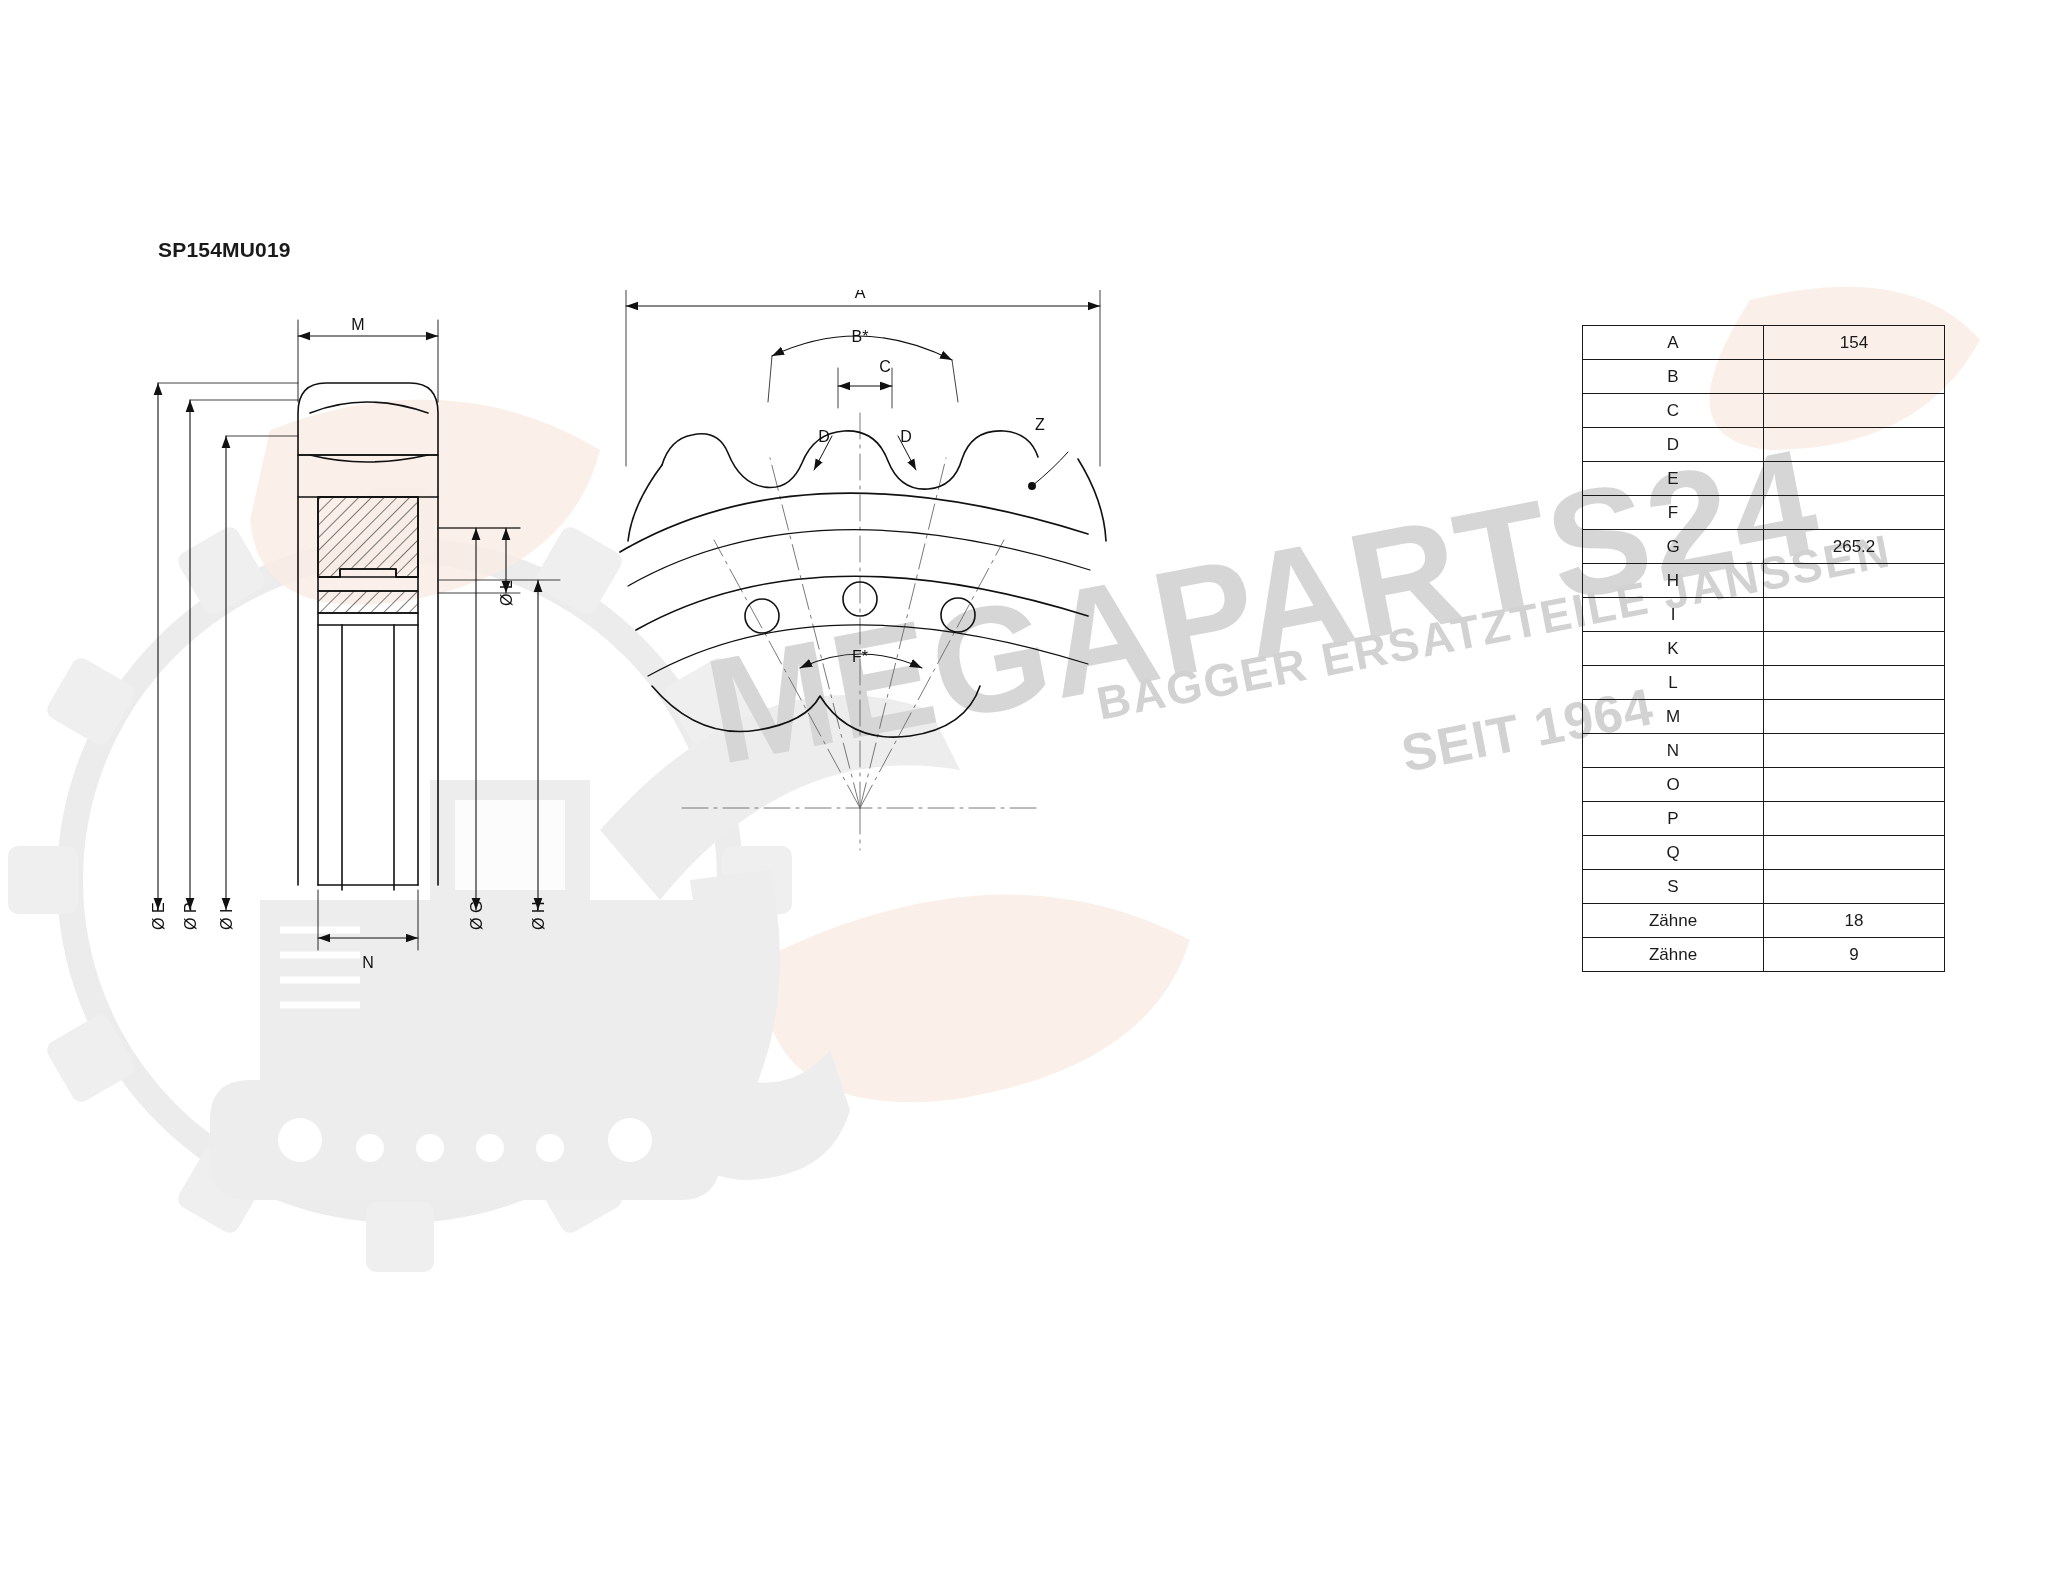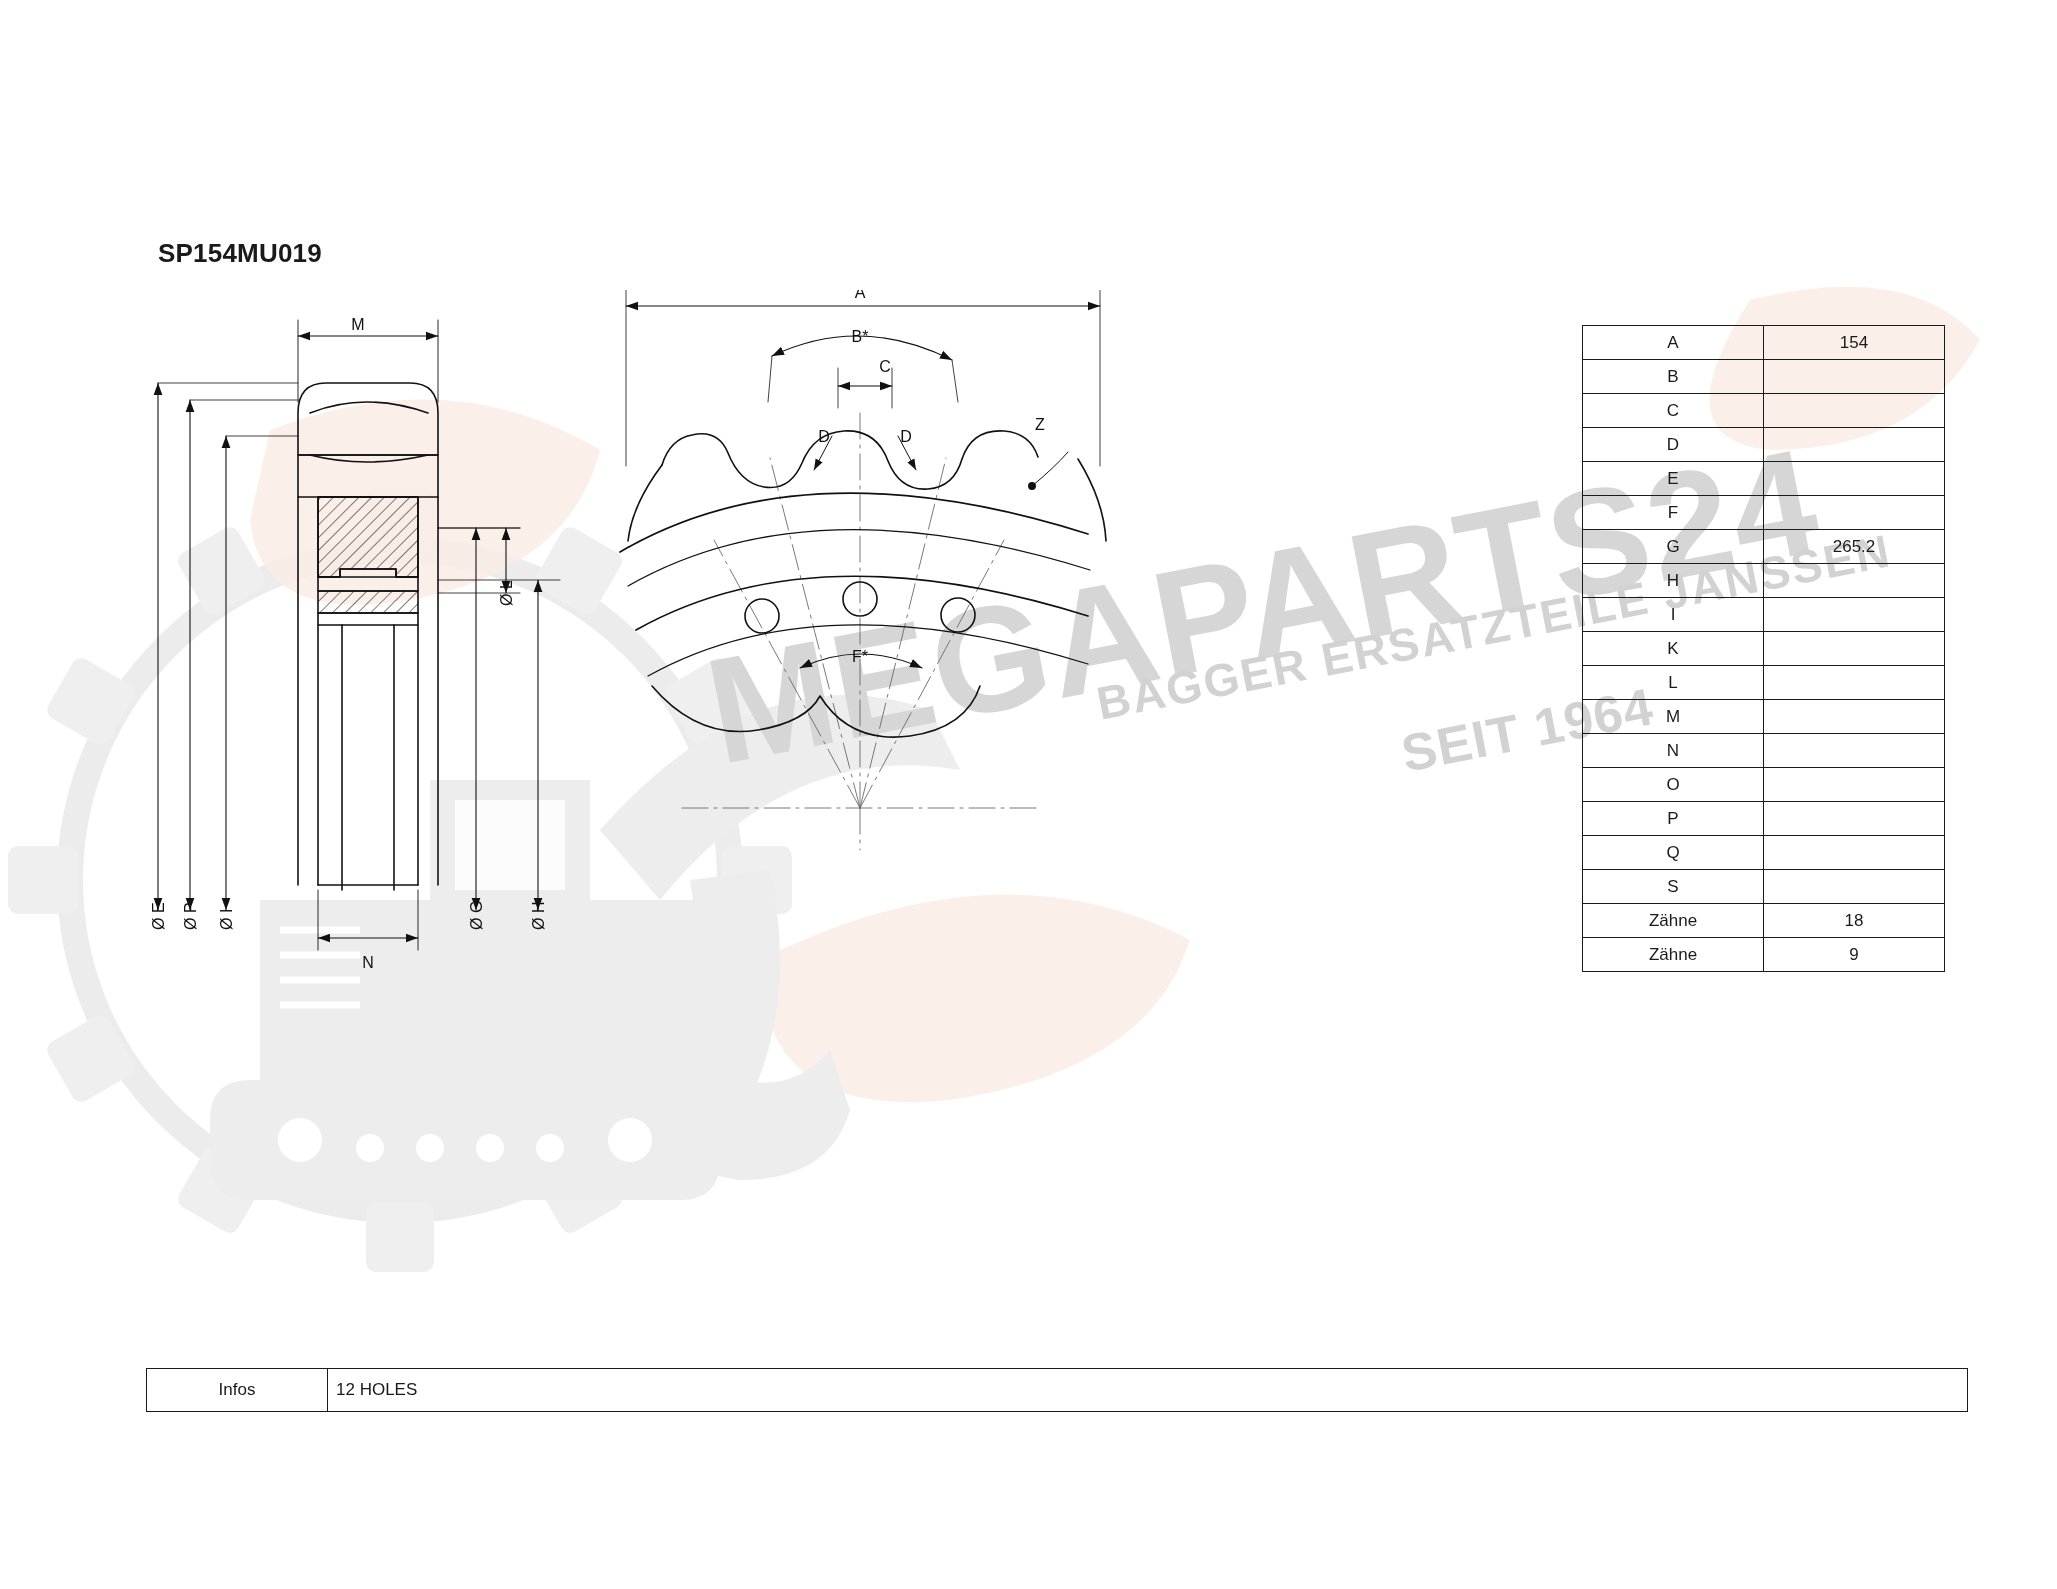--- a/index.html
+++ b/index.html
@@ -32,21 +32,21 @@
   .wm-seit{
     left:1400px;top:700px;
     font-size:52px;
     transform:rotate(-11deg);
     color:#d2d2d2;
   }
 
   
   .title{
     position:absolute;left:158px;top:238px;
-    font-size:26px;font-weight:bold;color:#1a1a1a;
+    font-size:21px;font-weight:bold;color:#1a1a1a;
     letter-spacing:0.2px;
   }
 
   
   .drawing{position:absolute;left:120px;top:290px;width:1420px;height:880px;}
 
   
   .dim-table{
     position:absolute;left:1582px;top:325px;
     border-collapse:collapse;
@@ -396,22 +396,14 @@
           <td class="k">Zähne</td>
           <td class="v">18</td>
         </tr>
       <tr>
           <td class="k">Zähne</td>
           <td class="v">9</td>
         </tr>
     </tbody>
   </table>
 
-  <table class="infos-table">
-    <tbody>
-      <tr>
-        <td class="lbl">Infos</td>
-        <td class="val">12 HOLES</td>
-      </tr>
-    </tbody>
-  </table>
 
 </div>
 
 </body></html>

